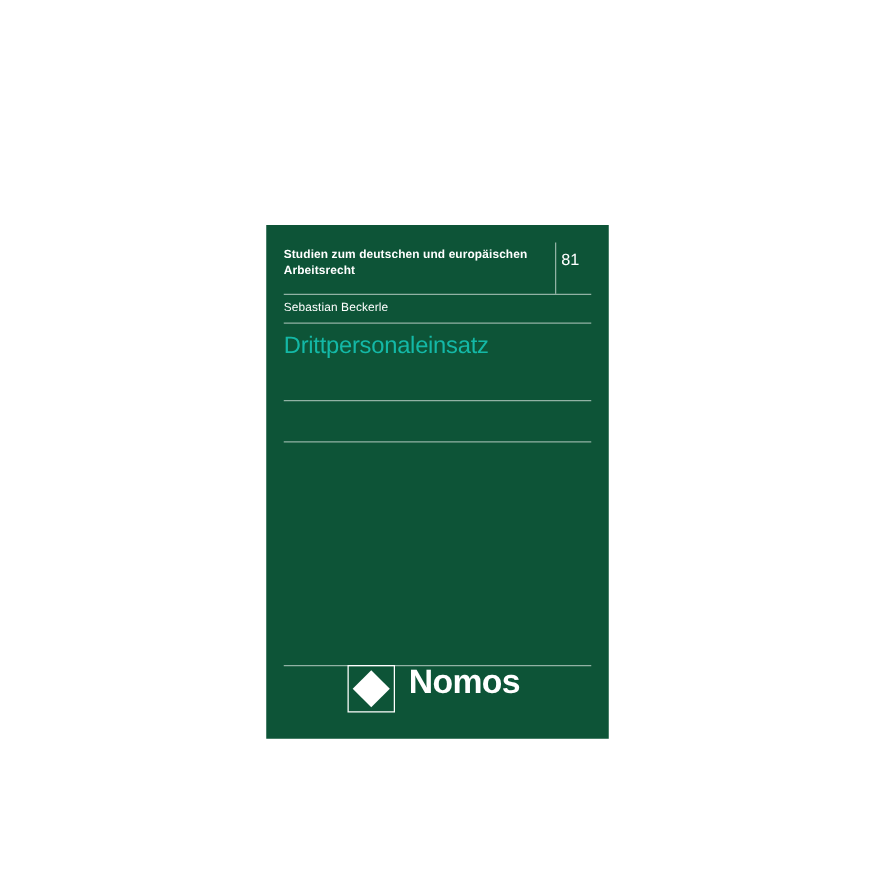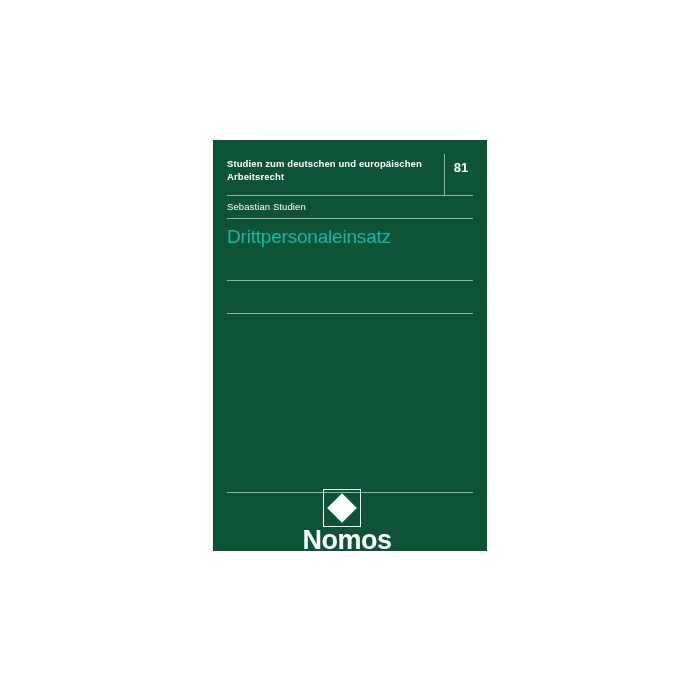--- a/index.html
+++ b/index.html
@@ -10,20 +10,21 @@
     width: 700px;
     height: 700px;
     background: #ffffff;
     font-family: "Liberation Sans", sans-serif;
     overflow: hidden;
   }
   .stage {
     position: relative;
     width: 700px;
     height: 504px;
+    margin-top: 40px;
   }
   .book-cover {
     position: absolute;
     left: 213px;
     top: 140px;
     width: 274px;
     height: 411px;
     background: #0d5437;
     box-sizing: border-box;
   }
@@ -60,24 +61,23 @@
     font-size: 9.5px;
     font-weight: bold;
     line-height: 1.35;
     letter-spacing: 0.1px;
   }
   .series-number {
     position: absolute;
     right: 14px;
     top: 20px;
     width: 24px;
-    text-align: center;
     color: #ffffff;
     font-size: 13px;
-    font-weight: bold;
+    font-weight: normal;
   }
   .author {
     position: absolute;
     left: 14px;
     top: 61px;
     color: #ffffff;
     font-size: 9.5px;
     font-weight: normal;
     letter-spacing: 0.1px;
   }
@@ -94,25 +94,23 @@
   }
   .title .line2 { display: block; }
 
   .publisher {
     position: absolute;
     left: 14px;
     right: 14px;
     top: 352px;
     bottom: 0;
     display: flex;
-    align-items: center;
     justify-content: center;
     padding-right: 6px;
     box-sizing: border-box;
-    flex-direction: column;
   }
   .logo-mark {
     width: 38px;
     height: 38px;
     border: 1.5px solid #ffffff;
     position: relative;
     margin-right: 11px;
     flex: none;
     box-sizing: border-box;
   }
@@ -143,21 +141,21 @@
     <div class="rule rule-series"></div>
     <div class="vrule"></div>
     <div class="rule rule-author"></div>
     <div class="rule rule-title"></div>
     <div class="rule rule-mid"></div>
     <div class="rule rule-logo"></div>
 
     <div class="series">Studien zum deutschen und europäischen Arbeitsrecht</div>
     <div class="series-number">81</div>
 
-    <div class="author">Sebastian Studien</div>
+    <div class="author">Sebastian Beckerle</div>
 
     <div class="title">
       <span class="line1">Drittpersonaleinsatz</span>
     </div>
 
     <div class="publisher">
       <span class="logo-mark"></span>
       <span class="logo-text">Nomos</span>
     </div>
 

